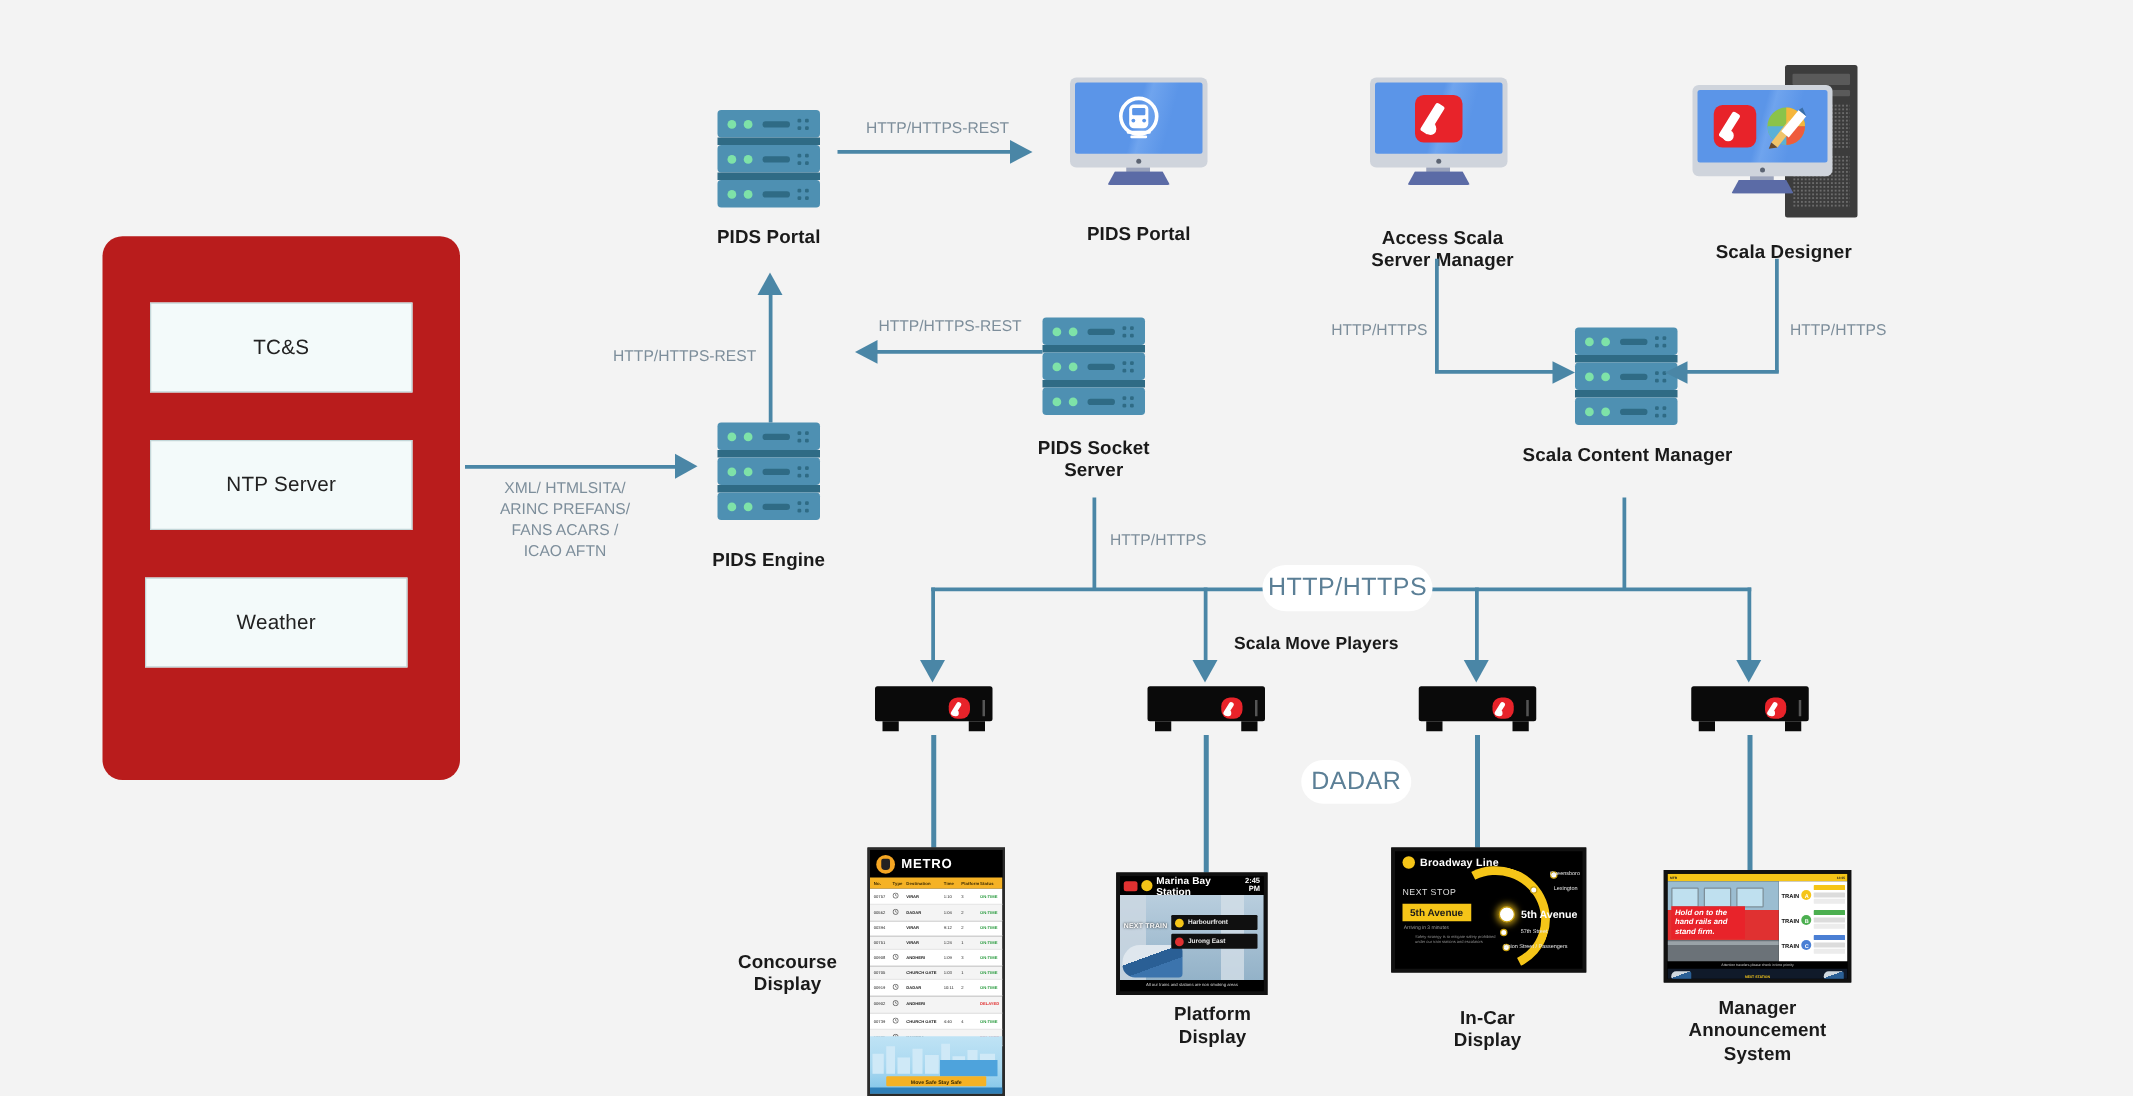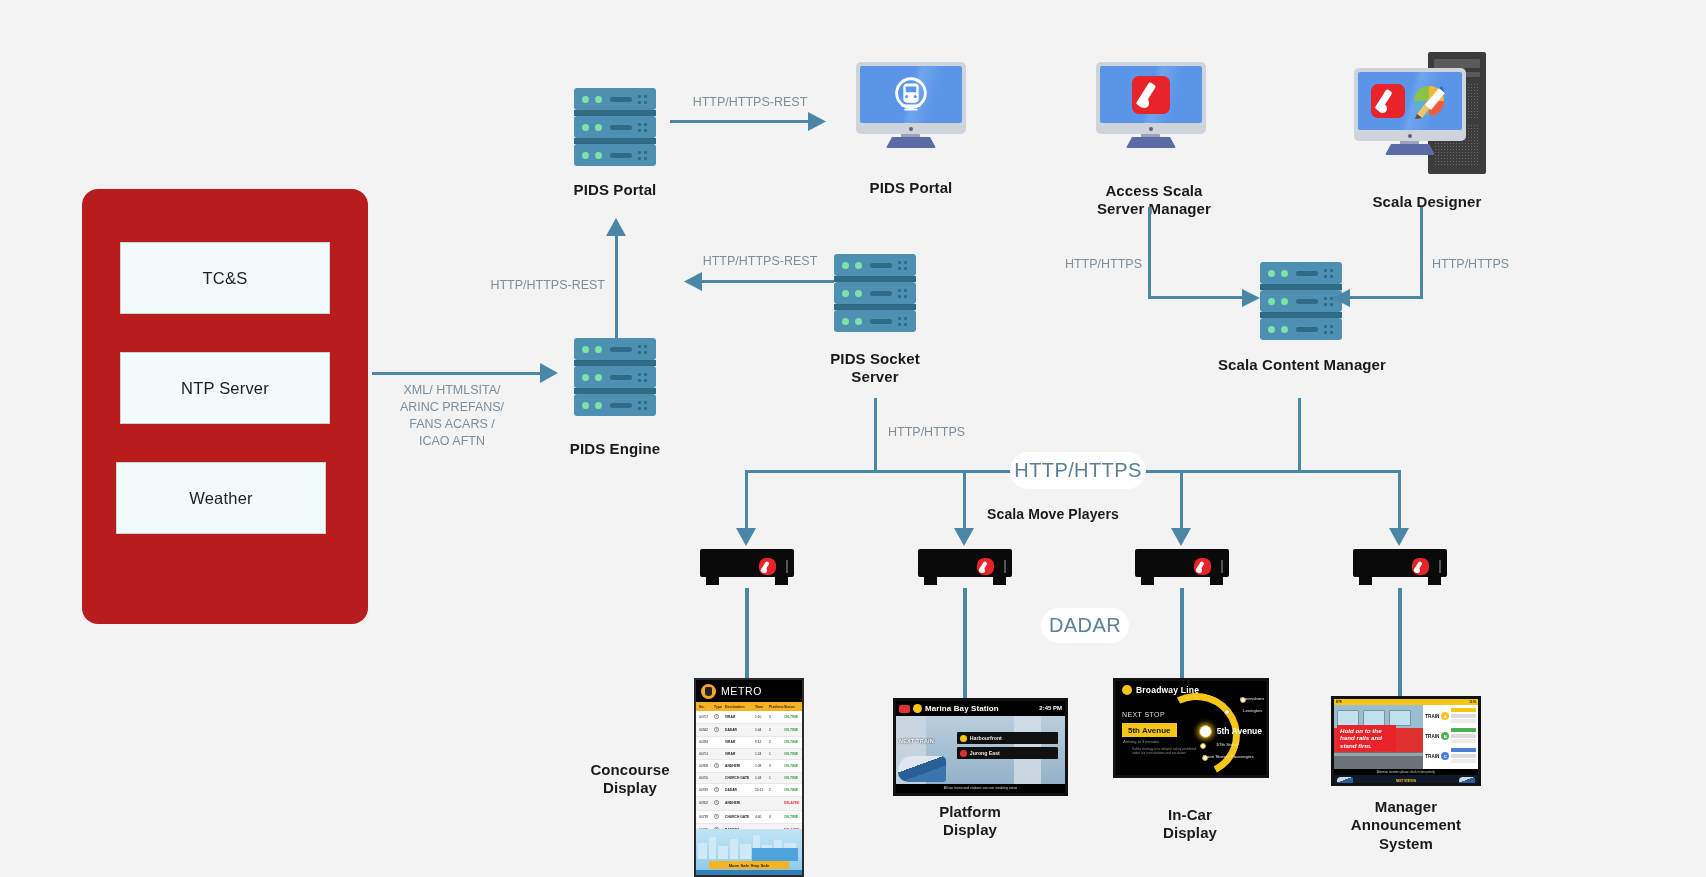--- a/index.html
+++ b/index.html
@@ -140,21 +140,21 @@
   #concourse-screen { border: 2px solid #2a2a2a; }
   .metro-head {
     background: #000; color: #fff; display: flex; align-items: center;
     gap: 5px; padding: 4px 5px; height: 22px;
   }
   .metro-badge { width: 15px; height: 15px; border-radius: 50%; background: #f5a623; position: relative; flex: none; }
   .metro-badge::after {
     content: ""; position: absolute; left: 4px; top: 3px; width: 7px; height: 9px;
     background: #222; border-radius: 1.5px 1.5px 3px 3px;
   }
-  .metro-title { font-size: 10.5px; font-weight: normal; letter-spacing: .6px; }
+  .metro-title { font-size: 10.5px; font-weight: bold; letter-spacing: .6px; }
   .metro-colhead {
     background: #f5b225; color: #3b2a00; font-size: 3.4px; font-weight: bold;
     display: grid; grid-template-columns: 15% 11% 30% 14% 15% 15%;
     padding: 2.5px 3px; letter-spacing: .1px;
   }
   .metro-row {
     display: grid; grid-template-columns: 15% 11% 30% 14% 15% 15%;
     font-size: 3.3px; padding: 3.1px 3px; align-items: center;
     border-bottom: .4px solid #e8e8e8; color: #222; background: #fff;
   }
@@ -712,21 +712,21 @@
       <div class="sky-bldg" style="left:78px; width:8px;  height:19px;"></div>
       <div class="sky-bldg" style="left:88px; width:12px; height:16px;"></div>
       <div style="position:absolute; left:56px; bottom:14px; width:46px; height:13px; background:#4ea3dc;"></div>
       <div class="ticker">Move Safe Stay Safe</div>
       <div class="band"></div>
     </div>
   </div>
   <div class="node-label" style="left:560px; top:761px; width:140px;">Concourse
 Display</div>
 
-  <div class="screen" style="left:893px; top:698px; width:175px; height:98px; border:3px solid #111;text-decoration:underline;">
+  <div class="screen" style="left:893px; top:698px; width:121px; height:98px; border:3px solid #111;text-decoration:underline;">
     <div class="plat-head">
       <span class="plat-chip"></span>
       <span class="plat-chip y"></span>
       <span class="plat-station">Marina Bay Station</span>
       <span class="plat-time">2:45 PM</span>
     </div>
     <div class="plat-body">
       <div class="plat-city"></div>
       <div class="plat-train"></div>
       <div class="plat-nexttrain">NEXT TRAIN</div>

